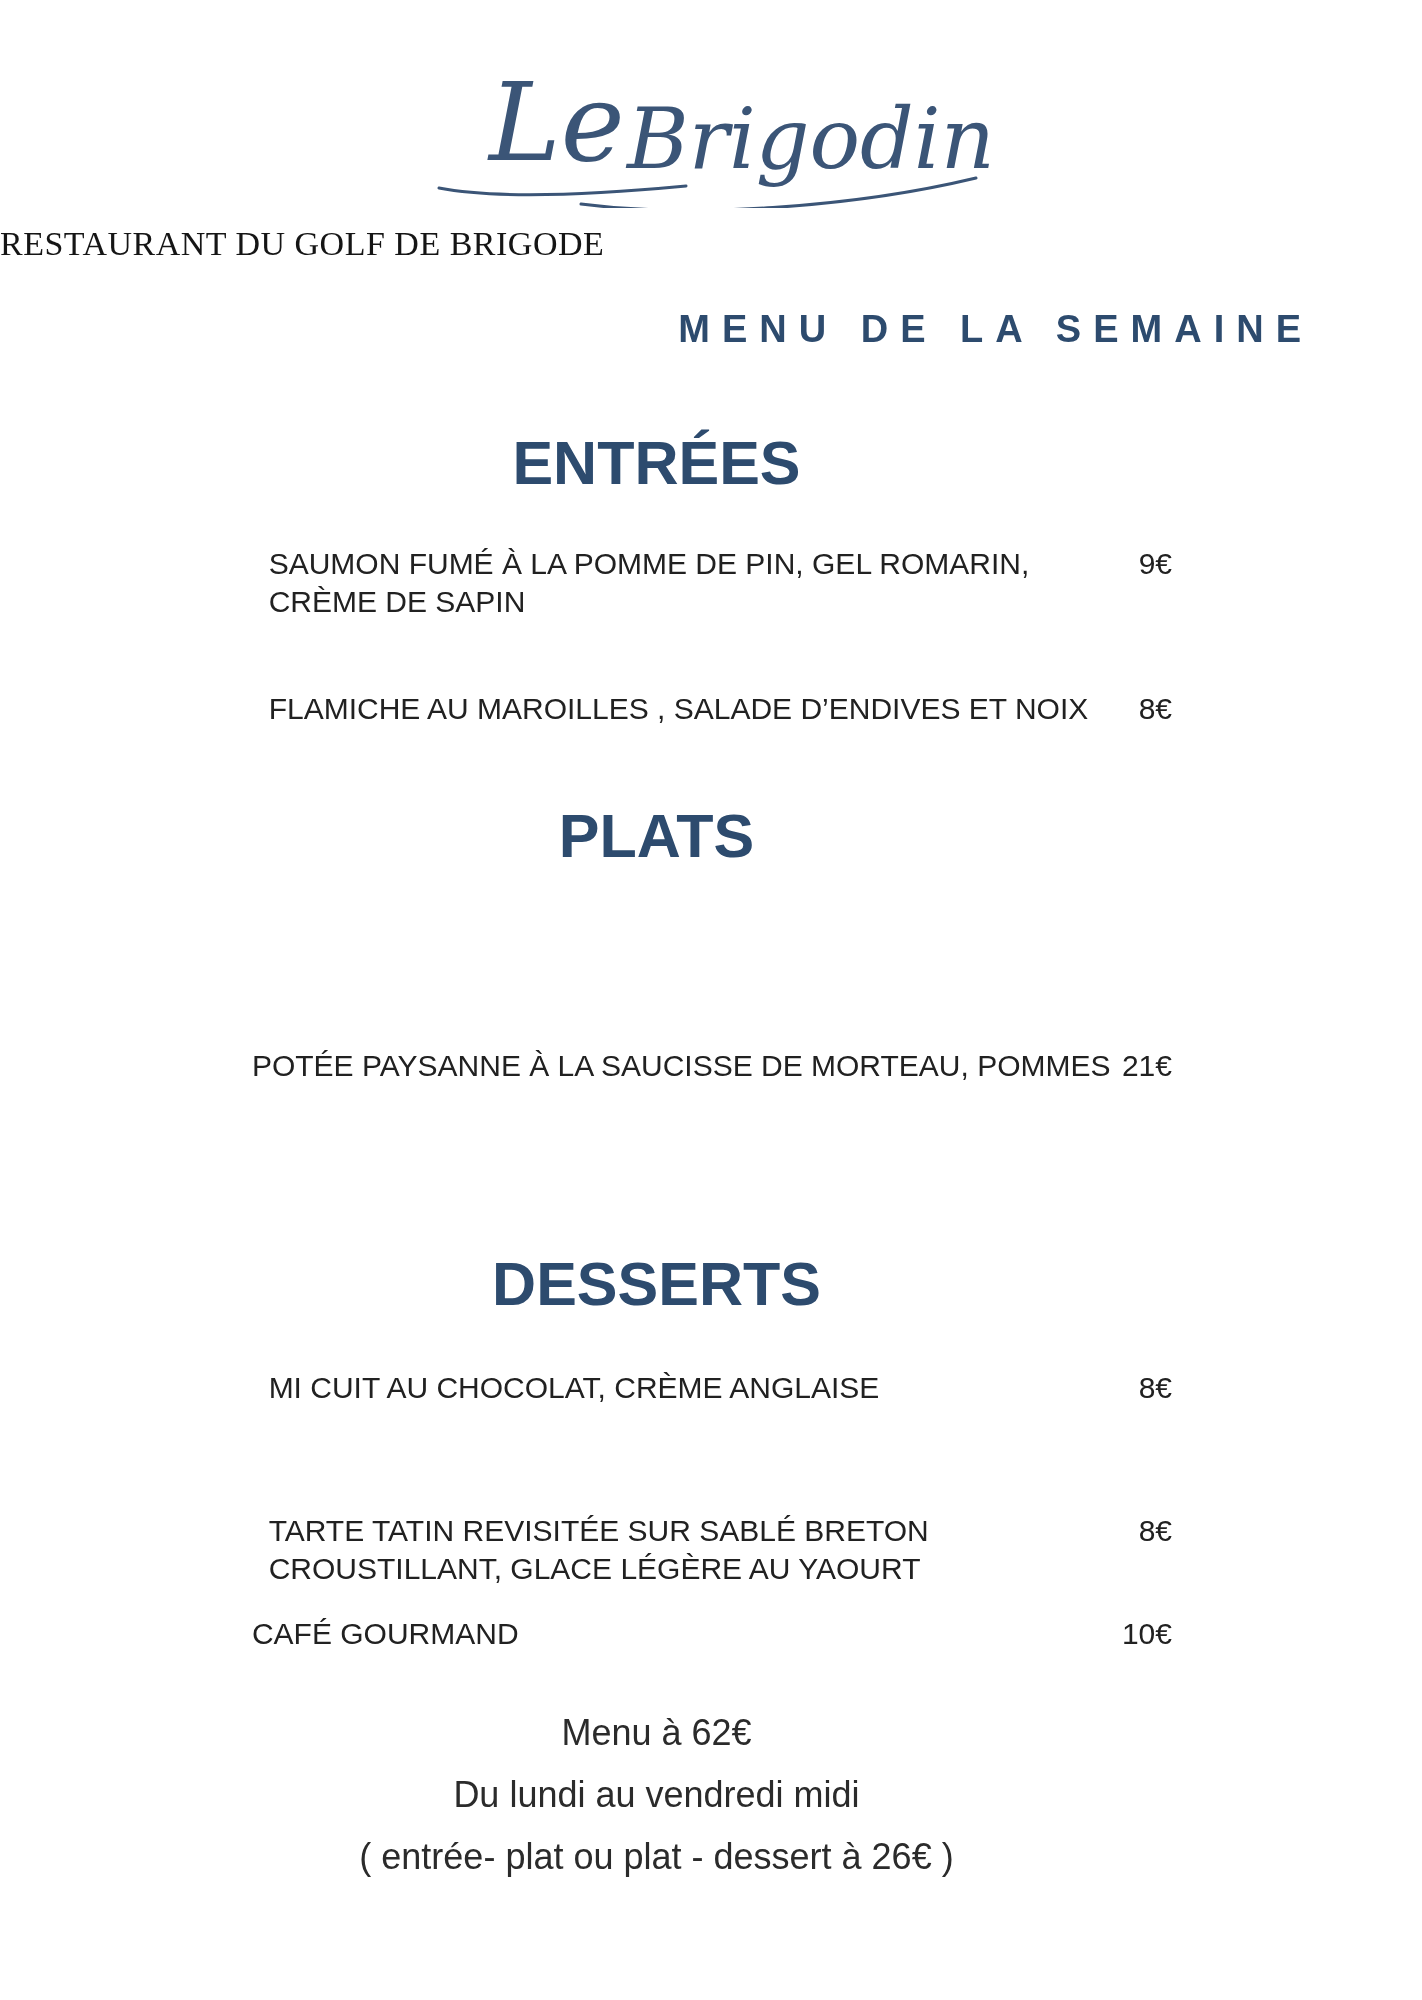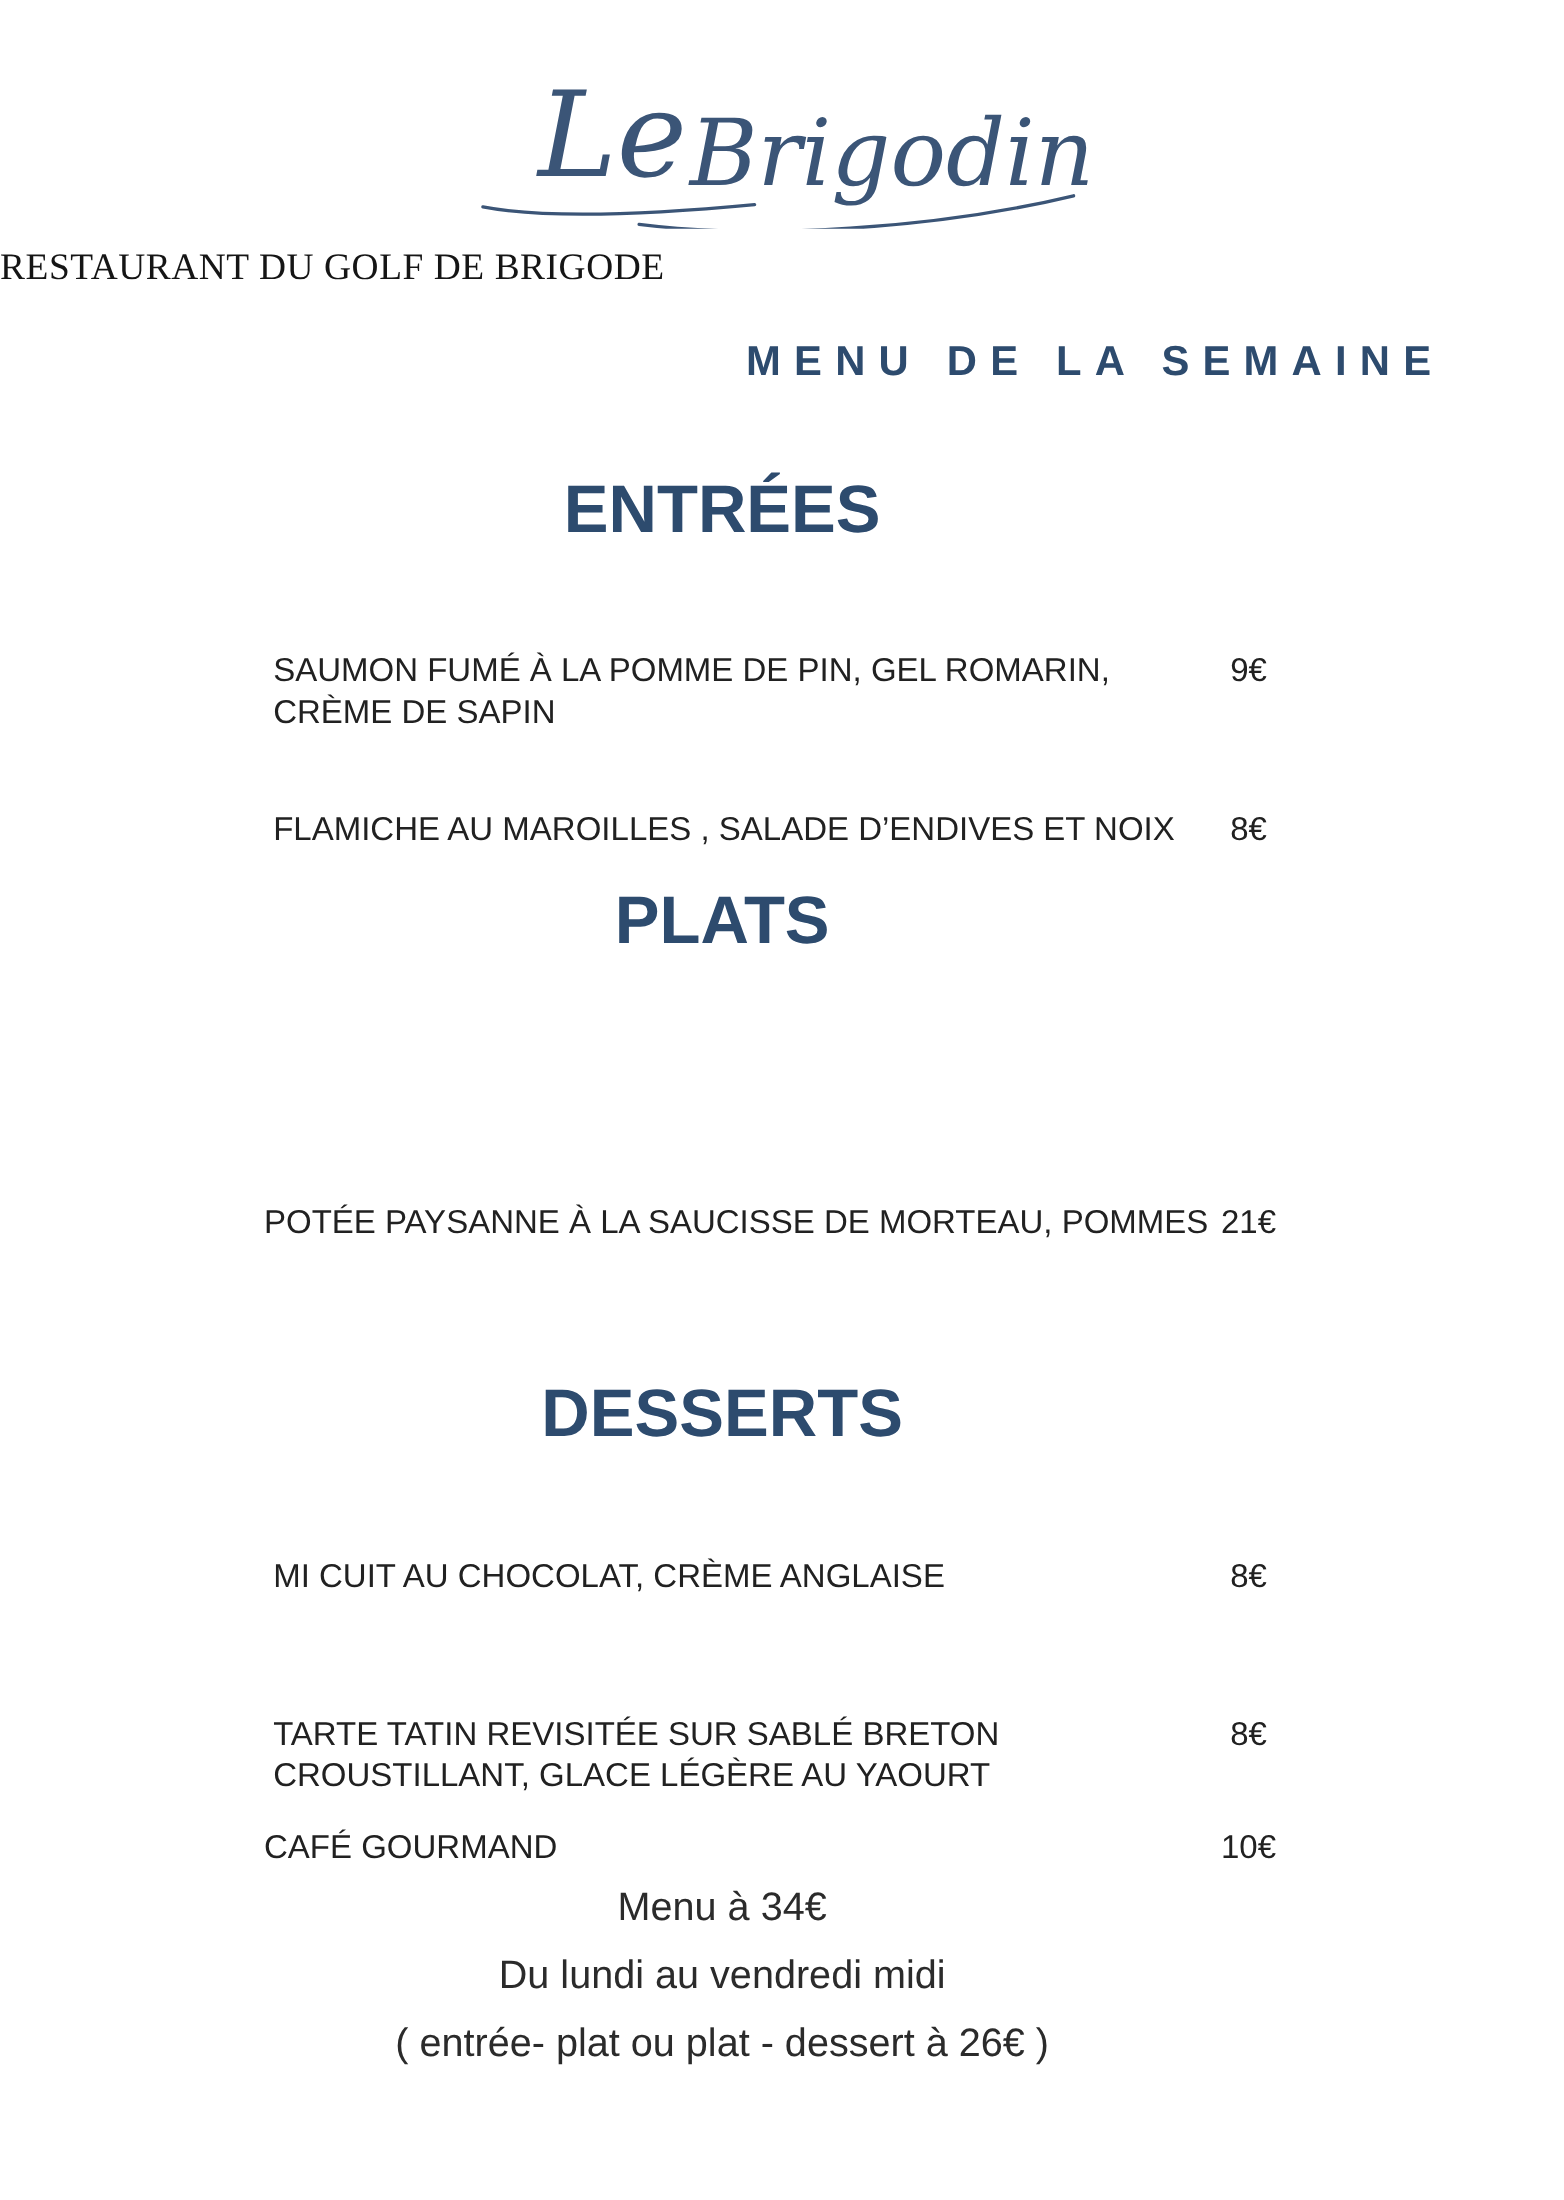--- a/index.html
+++ b/index.html
@@ -30,21 +30,21 @@
     letter-spacing:12px;color:#2d4b6e;
   }
 
   .section-heading{
     position:absolute;left:0;width:100%;text-align:center;
     font-size:61px;line-height:60px;font-weight:bold;color:#2d4b6e;margin-top:20px;
   }
 
   .row{
     position:absolute;left:228px;width:944px;
-    display:flex;justify-content:center;align-items:flex-start;margin-top:46px;
+    display:flex;justify-content:flex-end;align-items:flex-start;
   }
   .item-name{
     width:870px;
     font-size:30px;line-height:38px;color:#212121;
   }
   .item-name .line{display:block;}
   .item-price{
     font-size:30px;line-height:38px;color:#212121;white-space:nowrap;
   }
 
@@ -120,18 +120,18 @@
   </div>
 
   <div class="row" style="top:1615px">
     <div class="item-name">
       <span class="line">CAFÉ GOURMAND</span>
     </div>
     <div class="item-price">10€</div>
   </div>
 
   <div class="abs footer">
-    <div>Menu à 34€</div>
+    <div>Menu à 62€</div>
     <div>Du lundi au vendredi midi</div>
     <div>( entrée- plat ou plat - dessert à 26€ )</div>
   </div>
 
 </div>
 
 </body></html>

